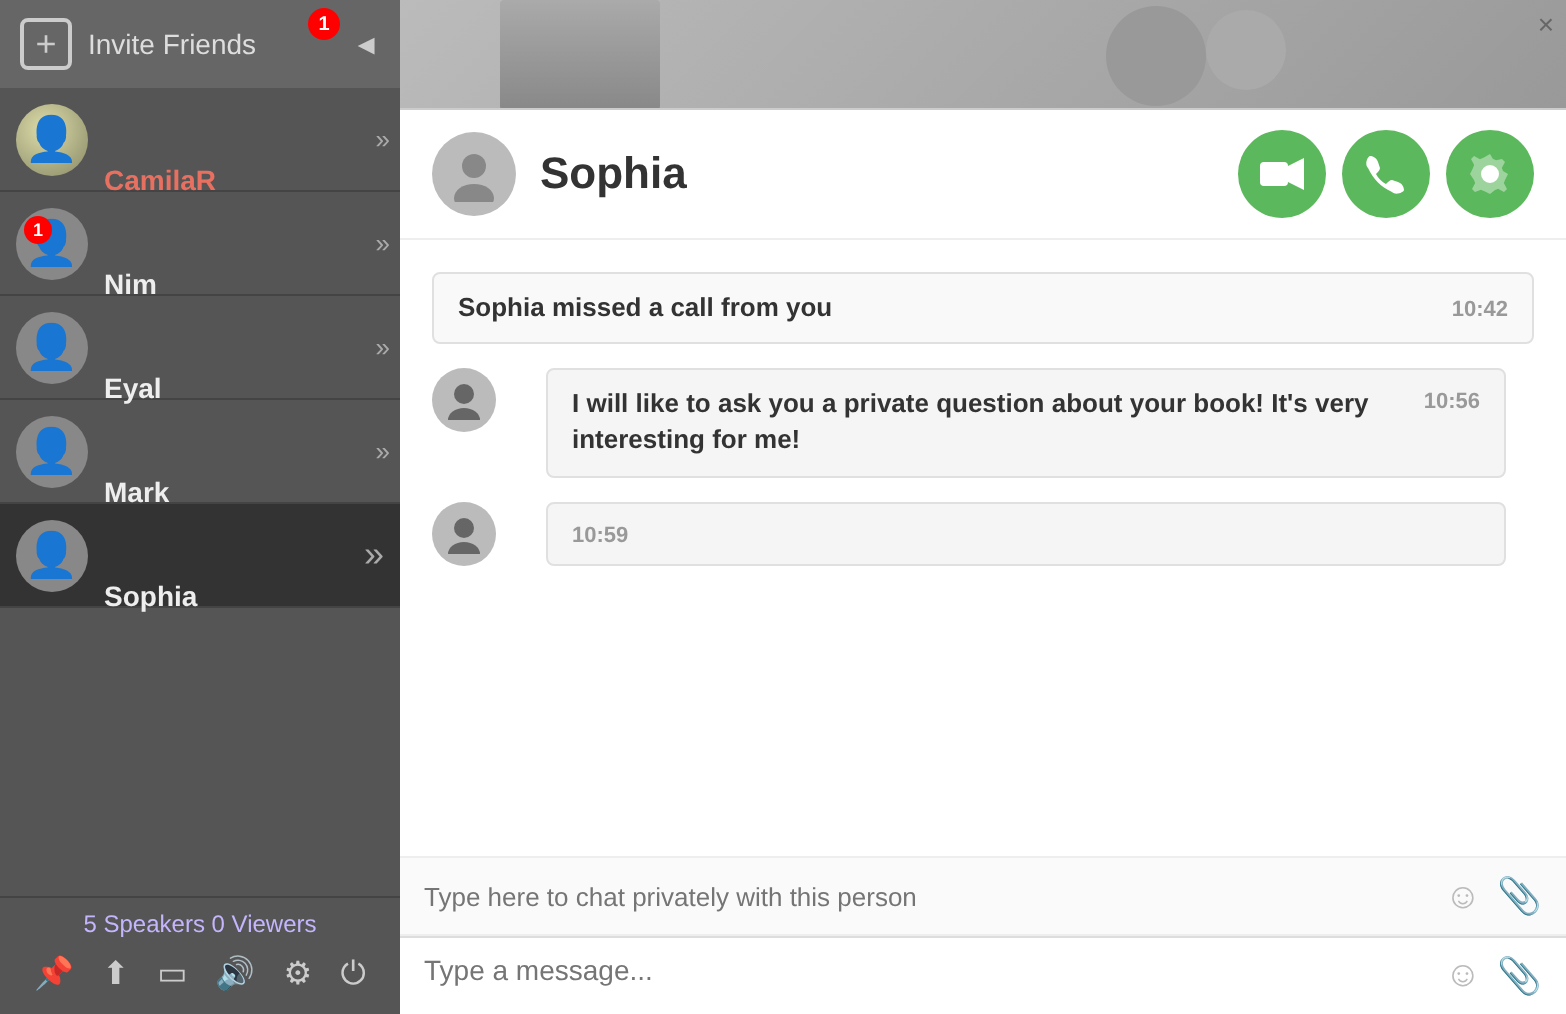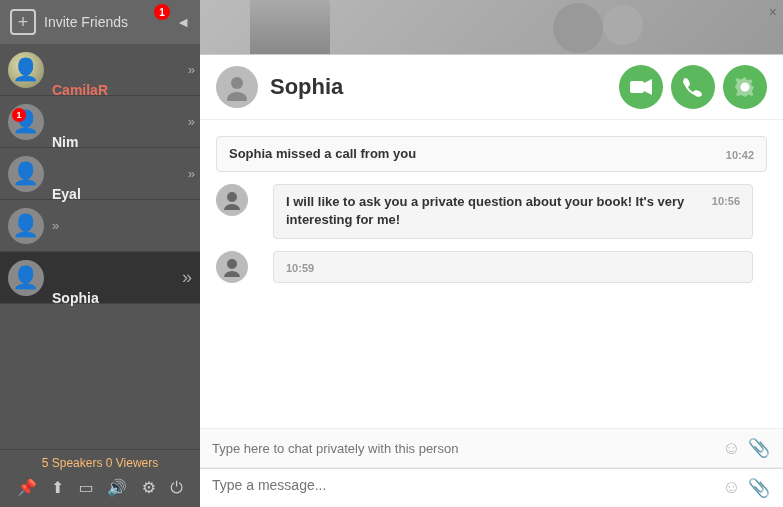--- a/index.html
+++ b/index.html
@@ -120,21 +120,21 @@
     
     .sidebar-footer {
       background: #555;
       border-top: 1px solid #444;
       padding: 6px 10px;
       display: flex;
       flex-direction: column;
       gap: 4px;
     }
     .speakers-info {
-      color: #fdba74;
+      color: #c4b5fd;
       font-size: 12px;
       text-align: center;
     }
     .footer-icons {
       display: flex;
       align-items: center;
       justify-content: space-around;
       padding: 4px 0;
     }
     .footer-icon {
@@ -388,20 +388,21 @@
         <div class="avatar-icon">👤</div>
       </div>
       <span class="contact-name">Eyal</span>
       <span class="contact-arrow double">»</span>
     </div>
 
     <div class="contact-item">
       <div class="avatar">
         <div class="avatar-icon">👤</div>
       </div>
+      <span class="contact-name">Mark</span>
       <span class="contact-arrow double">»</span>
     </div>
 
     <div class="contact-item active">
       <div class="avatar">
         <div class="avatar-icon">👤</div>
       </div>
       <span class="contact-name">Sophia</span>
       <span class="contact-arrow" style="font-size:18px;">»</span>
     </div>

